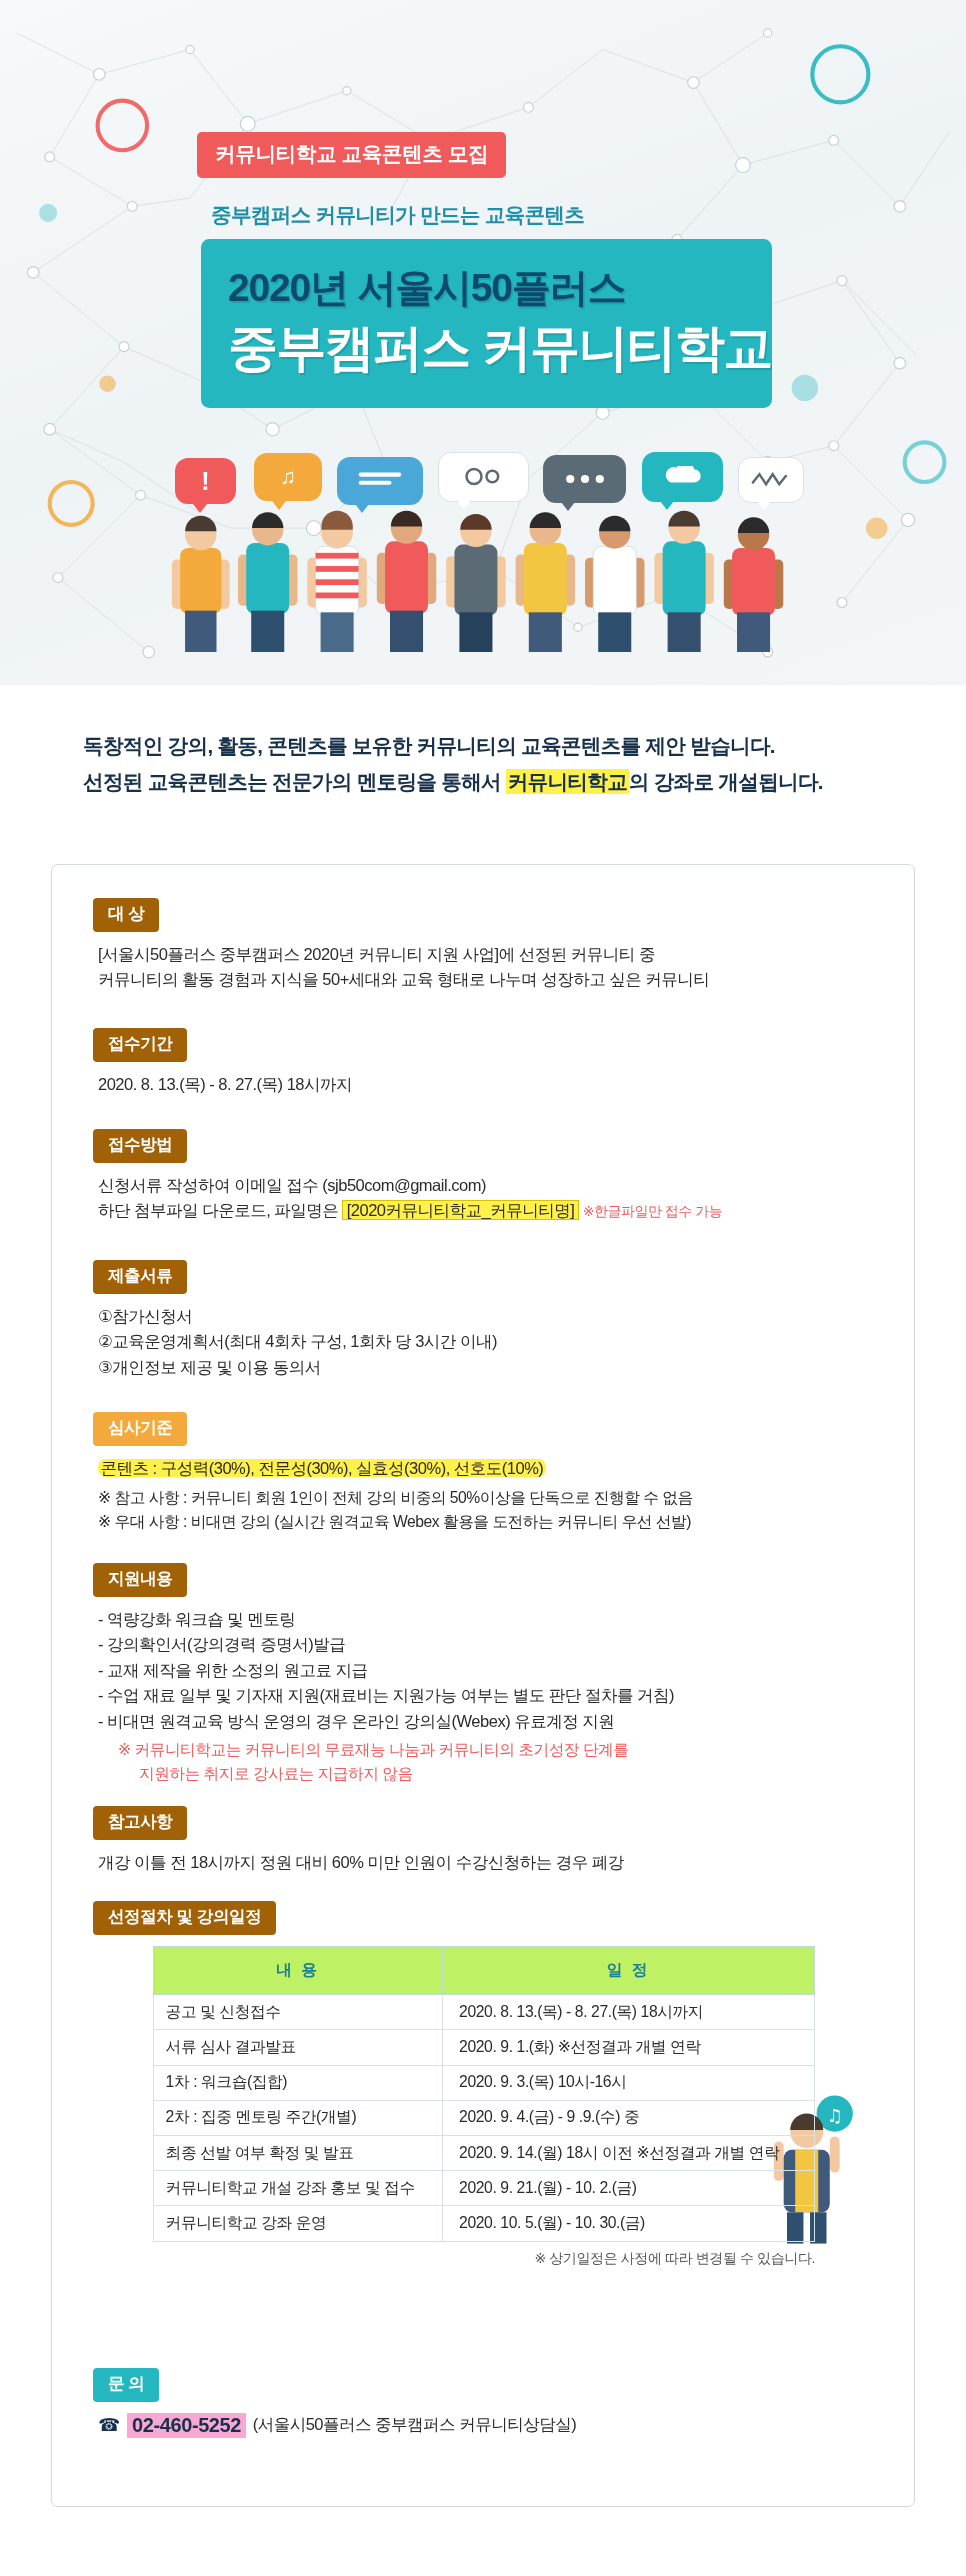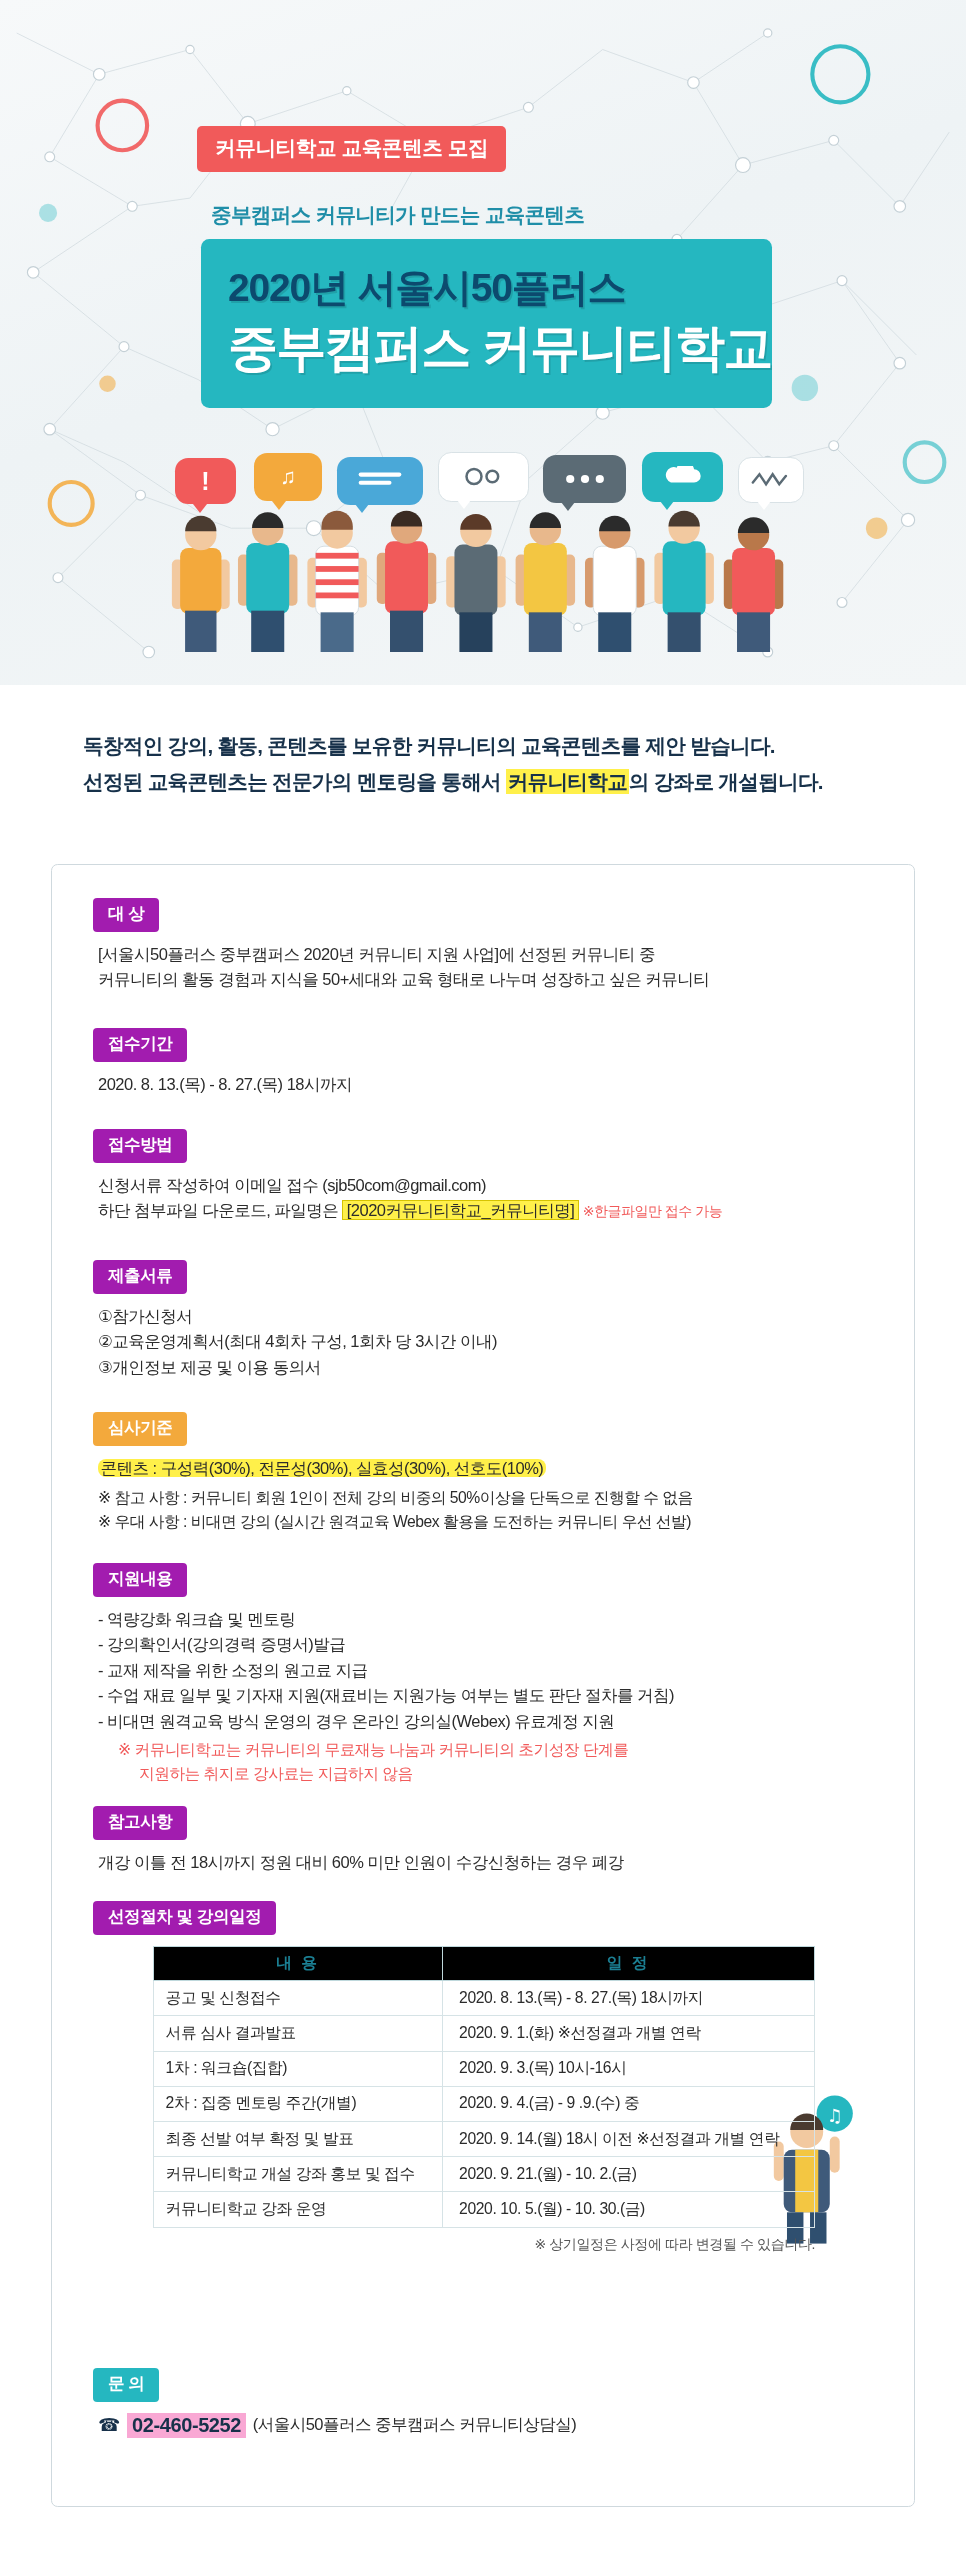--- a/index.html
+++ b/index.html
@@ -21,21 +21,21 @@
     position: relative;
     width: 966px;
     height: 685px;
     background: linear-gradient(160deg, #f7f9fa 0%, #eef3f5 45%, #f3f6f7 100%);
     overflow: hidden;
   }
   .hero-net { position: absolute; inset: 0; }
 
   .badge-top {
     position: absolute;
-    left: 197px; top: 126px;
+    left: 197px; top: 132px;
     background: #f15a5a;
     color: #fff;
     font-size: 20.6px;
     font-weight: bold;
     letter-spacing: -0.4px;
     padding: 8.3px 18px 10px;
     border-radius: 5px;
     white-space: nowrap;
   }
   .hero-sub {
@@ -120,21 +120,21 @@
     position: absolute;
     left: 51px; top: 864px;
     width: 864px; height: 1643px;
     background: #ffffff;
     border: 0.8px solid #cfd9de;
     border-radius: 6.6px;
   }
   .sec { position: absolute; left: 0; width: 100%; }
   .tag {
     display: inline-block;
-    background: #a21caf;
+    background: #a16207;
     color: #fff;
     font-size: 16.5px;
     font-weight: bold;
     letter-spacing: -0.4px;
     border-radius: 4.1px;
     padding: 5px 15px 6.6px;
     white-space: nowrap;
   }
   .tag.review { background: #f3a93c; }
   .tag.inquiry { background: #25b7c0; }
@@ -155,25 +155,25 @@
   .hl-plain { background: #fff04a; padding: 0 2.5px; border-radius: 8px; }
 
   
   table.sched {
     border-collapse: collapse;
     width: 662px;
     font-size: 15.7px;
     color: #2b2b2b;
   }
   table.sched th {
-    background: #000000;
+    background: #bef264;
     border: 0.8px solid #bfd8dc;
     color: #1b7f93;
     font-weight: bold;
-    padding: 6px 0;
+    padding: 13px 0;
     letter-spacing: 2.5px;
   }
   table.sched td {
     border: 0.8px solid #d6e3e6;
     padding: 6.6px 11.6px;
     letter-spacing: -0.4px;
     white-space: nowrap;
   }
   table.sched td.c2 { padding-left: 16.5px; }
   .tbl-note {

